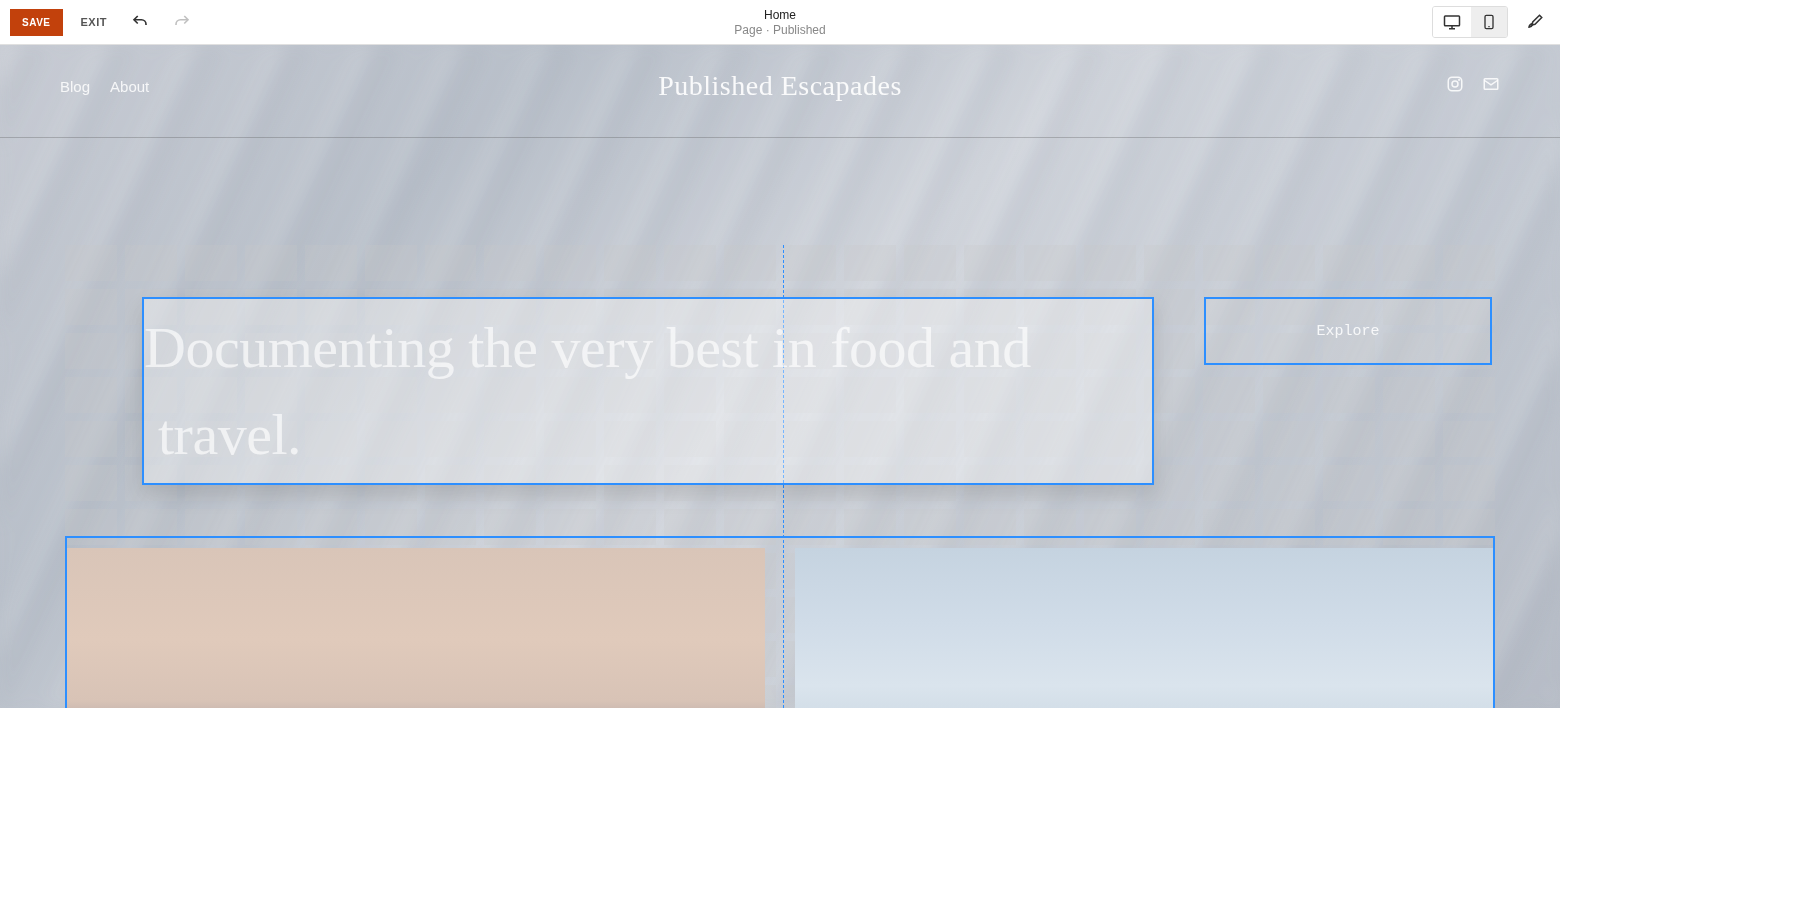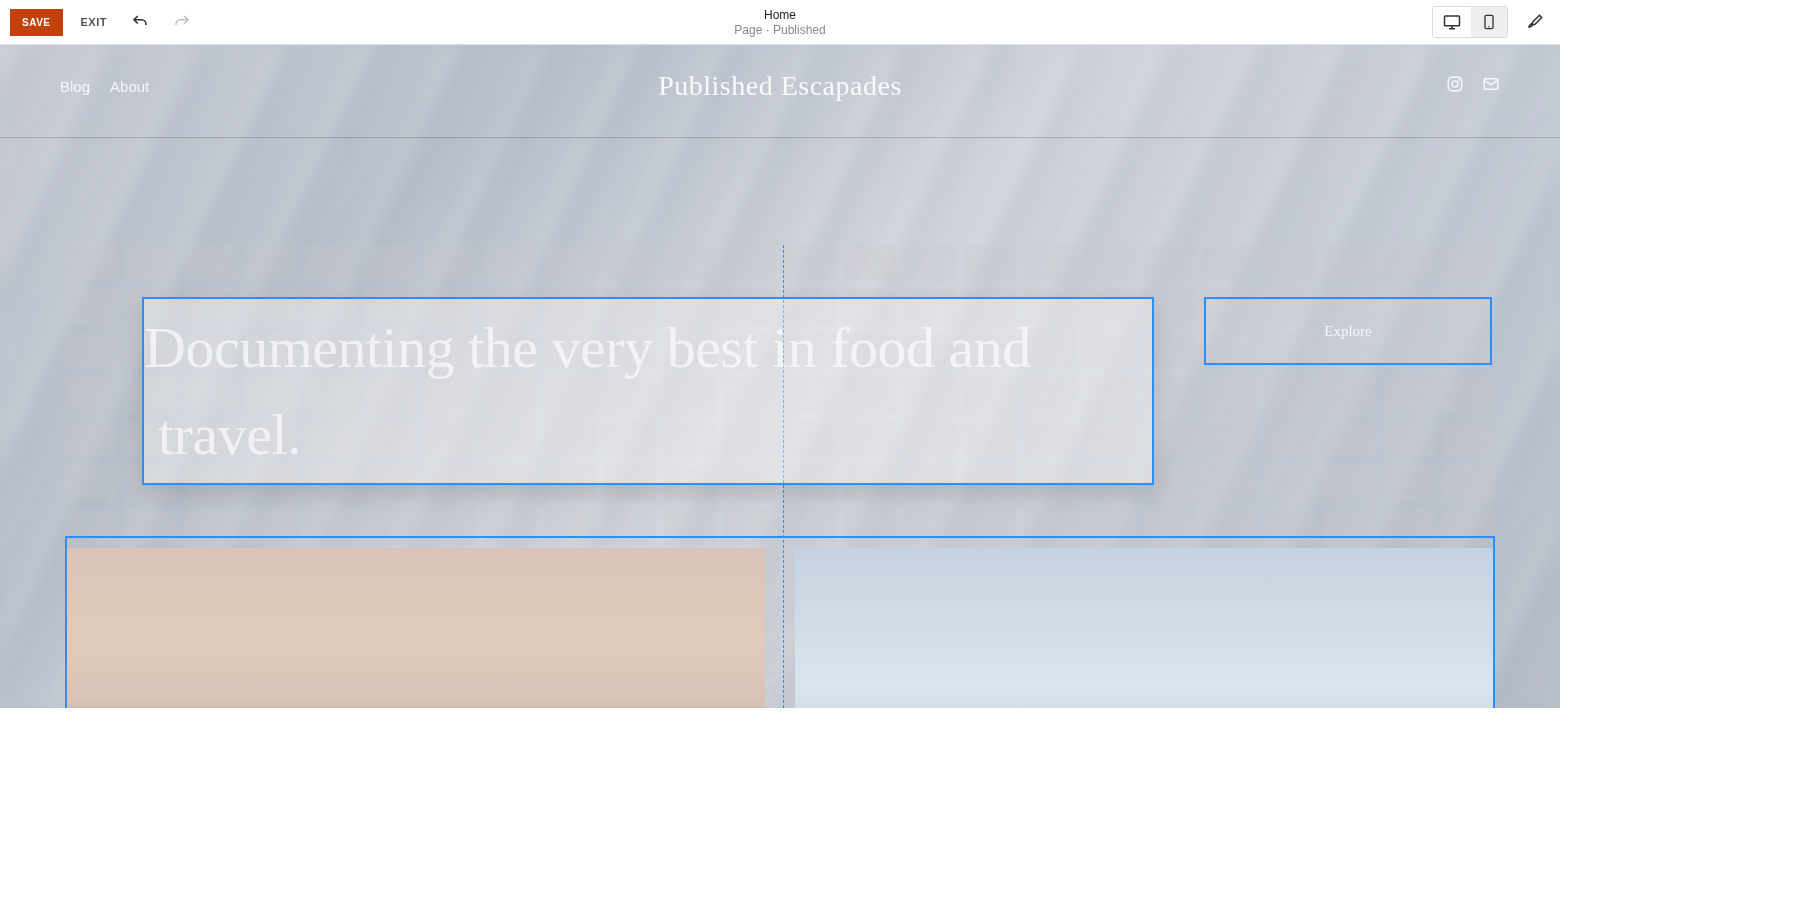--- a/index.html
+++ b/index.html
@@ -38,21 +38,21 @@
 .grid-cell { background: rgba(200,200,200,0.25); }
 
 
 .center-guide { position: absolute; top: 200px; bottom: 0; left: 50.2%; width: 0; border-left: 1.5px dashed #2d8fff; z-index: 3; }
 
 
 .hero-text-block { position: absolute; top: 252px; left: 122px; width: 1012px; height: 188px; border: 2px solid #2d8fff; background: rgba(255,255,255,0.35); z-index: 4; box-shadow: 0 10px 20px rgba(0,0,0,0.12); display: flex; align-items: center; padding: 0 14px; margin-left: 20px; }
 .hero-text { font-family: Georgia, 'Times New Roman', serif; font-size: 58px; color: rgba(255,255,255,0.65); line-height: 1.5; letter-spacing: -0.5px; text-indent: -14px; }
 
 .explore-block { position: absolute; top: 252px; right: 68px; width: 288px; height: 68px; border: 2px solid #2d8fff; background: rgba(255,255,255,0.08); z-index: 4; display: flex; align-items: center; justify-content: center; }
-.explore-text { font-family: Liberation Serif, serif; font-size: 15px; color: rgba(255,255,255,0.85); }
+.explore-text { font-family: Liberation Mono, monospace; font-size: 15px; color: rgba(255,255,255,0.85); }
 
 .image-block { position: absolute; top: 491px; left: 65px; right: 65px; height: 320px; border: 2px solid #2d8fff; z-index: 4; display: flex; gap: 30px; padding: 10px 0 0 0; }
 .img-left { flex: 1; background: linear-gradient(180deg, #d9c5b8 0%, #e0cabb 30%, #d8c3b6 50%, #8b8593 70%, #6f7388 100%); position: relative; }
 .img-left::after { content: ''; position: absolute; bottom: 0; left: 0; right: 0; height: 40%; background: linear-gradient(180deg, transparent 0%, rgba(60,60,80,0.4) 40%); clip-path: polygon(0 50%, 8% 35%, 15% 45%, 22% 30%, 30% 42%, 38% 25%, 45% 38%, 55% 28%, 62% 40%, 70% 30%, 78% 42%, 85% 35%, 92% 45%, 100% 38%, 100% 100%, 0 100%); }
 .img-right { flex: 1; background: linear-gradient(180deg, #c5d3e0 0%, #d0dce8 25%, #dae4ed 45%, #c8d5e0 65%, #a8b8c8 100%); position: relative; }
 .img-right::after { content: ''; position: absolute; bottom: 0; left: 0; right: 50%; height: 25%; background: linear-gradient(180deg, rgba(90,100,115,0.5) 0%, rgba(70,80,95,0.7) 100%); clip-path: polygon(0 60%, 15% 40%, 30% 55%, 45% 30%, 60% 50%, 80% 35%, 100% 60%, 100% 100%, 0 100%); }
 
 
 .canvas::-webkit-scrollbar { width: 14px; }
 .canvas::-webkit-scrollbar-track { background: #f0f0f0; }

